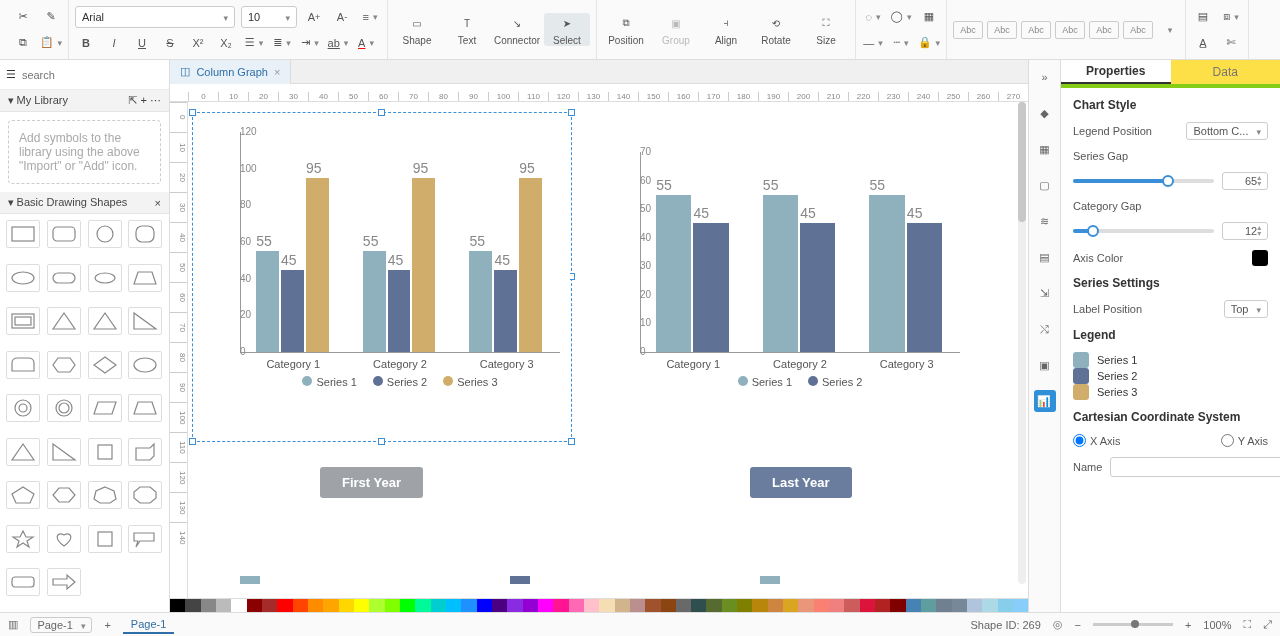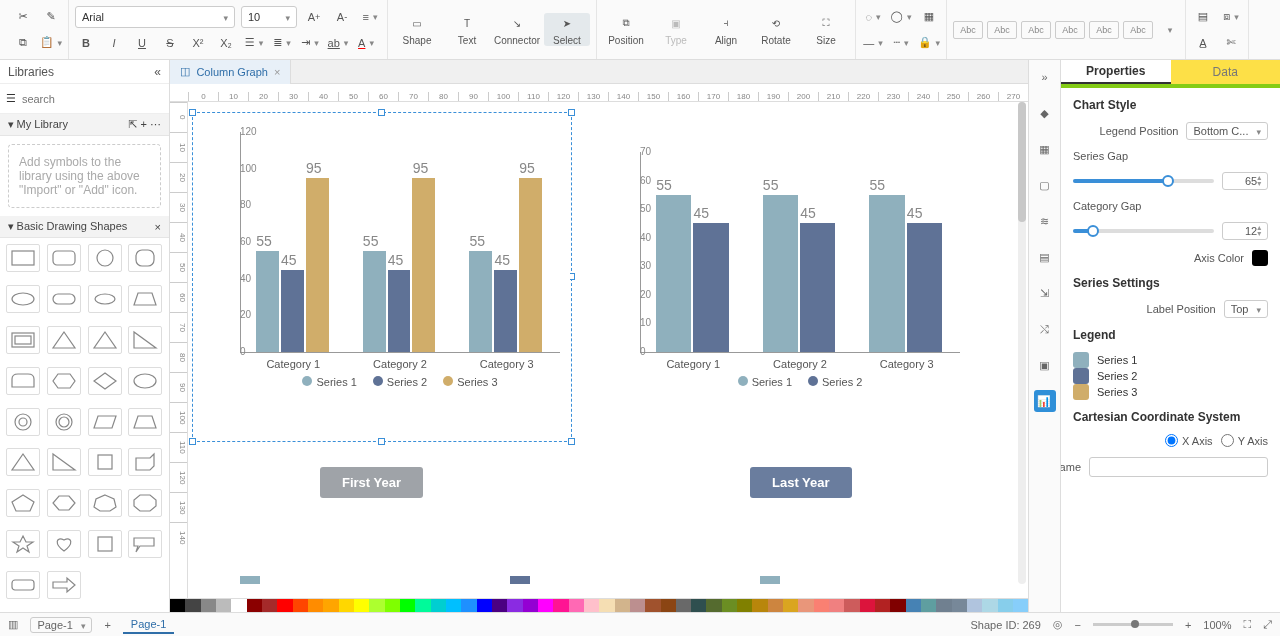--- a/index.html
+++ b/index.html
@@ -63,21 +63,21 @@
 .rail-btn.active { background: #2f8fd8; color: #fff; }
 
 .right-panel { width: 220px; border-left: 1px solid #ddd; background: #fff; display: flex; flex-direction: column; }
 .rp-tabs { height: 28px; display: flex; border-bottom: 4px solid #84cc16; }
 .rp-tab { flex: 1; display: flex; align-items: center; justify-content: center; font-size: 12px; cursor: pointer; }
 .rp-tab.active { font-weight: bold; border-bottom: 2px solid #333; }
 .rp-tab.inactive { background: #fde047; color: #777; }
 .rp-body { padding: 10px 12px; display: flex; flex-direction: column; gap: 10px; overflow-y: auto; flex:1; }
 .rp-btn { border: 1px solid #3a8fd8; color: #2a6; color:#2a6ea0; padding: 6px 16px; border-radius: 3px; align-self: center; background: #fff; cursor: pointer; font-size:12px; }
 .rp-h { font-weight: bold; font-size: 12px; color: #333; }
-.rp-row { display: flex; align-items: center; justify-content: flex-end; font-size: 11px; color: #555; gap: 8px; }
+.rp-row { display: flex; align-items: center; justify-content: space-between; font-size: 11px; color: #555; gap: 8px; }
 .rp-select { border: 1px solid #ccc; border-radius: 3px; padding: 2px 6px; font-size: 11px; background: #fff; display:flex; align-items:center; gap:4px; }
 .rp-slider { flex: 1; height: 4px; background: #ddd; border-radius: 2px; position: relative; }
 .rp-slider .track { position:absolute; left:0; top:0; bottom:0; background:#3a8fd8; border-radius:2px; }
 .rp-slider .thumb { position: absolute; top: -4px; width: 12px; height: 12px; background: #fff; border: 2px solid #3a8fd8; border-radius: 50%; }
 .rp-num { width: 36px; border: 1px solid #ccc; border-radius: 3px; padding: 2px 22px; font-size: 11px; display:flex; justify-content:space-between; align-items:center; }
 .rp-color { width: 16px; height: 16px; border-radius: 3px; }
 .rp-legend-item { display: flex; align-items: center; gap: 8px; font-size: 11px; }
 .rp-sw { width: 16px; height: 16px; border-radius: 3px; }
 .rp-radio { display: flex; align-items: center; gap: 4px; }
 .rp-input { flex:1; border:1px solid #ccc; border-radius:3px; height:20px; }
@@ -164,21 +164,21 @@
         <span>Select</span>
       </div>
   </div>
   <div class="tool-group" style="flex-direction:row;align-items:center">
     <div class="big-tool">
         <div class="ic">⧉</div>
         <span>Position</span>
       </div>
     <div class="big-tool disabled">
         <div class="ic">▣</div>
-        <span>Type</span>
+        <span>Group</span>
       </div>
     <div class="big-tool">
         <div class="ic">⫞</div>
         <span>Align</span>
       </div>
     <div class="big-tool">
         <div class="ic">⟲</div>
         <span>Rotate</span>
       </div>
     <div class="big-tool">
@@ -215,24 +215,20 @@
     <div class="tool-row">
       <div class="tool-btn">A̲</div>
       <div class="tool-btn">✄</div>
     </div>
   </div>
 </div>
 
 <div class="main">
 
   <div class="left-panel">
-    <div class="left-header">
-      <span>Libraries</span>
-      <span style="cursor:pointer">«</span>
-    </div>
     <div class="left-search">
       <span>☰</span>
       <input placeholder="search" style="">
       <span>🔍</span>
       <div style="display:flex;flex-direction:column;font-size:8px;color:#999">
           <span>▴</span>
           <span>▾</span>
         </div>
     </div>
     <div class="lib-section">

